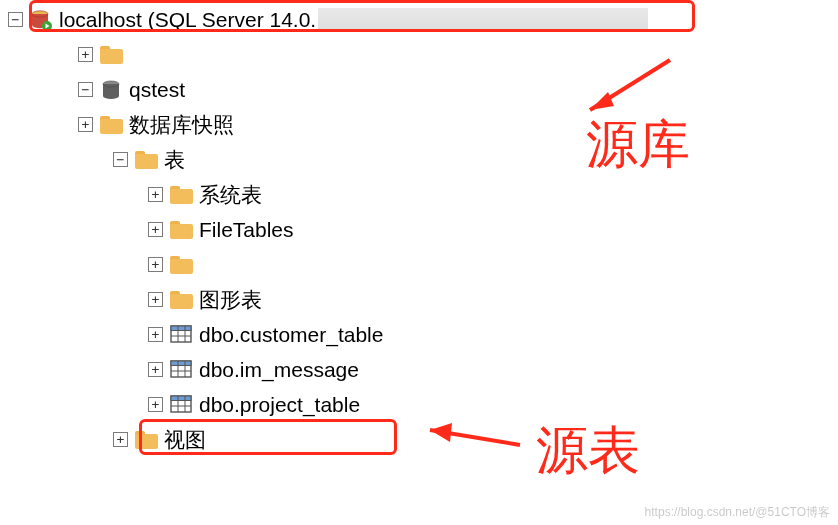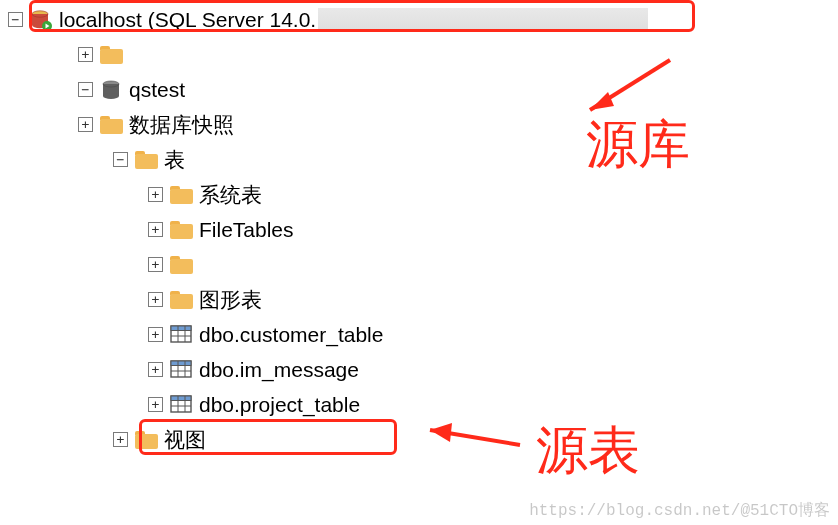--- a/index.html
+++ b/index.html
@@ -63,23 +63,23 @@
       position: absolute;
       color: #ff2a1a;
       font-size: 52px;
       font-weight: 400;
       font-family: "KaiTi","STKaiti","Microsoft YaHei",sans-serif;
       pointer-events: none;
     }
     .watermark {
       position: absolute;
       right: 8px; bottom: 4px;
-      font-size: 16px;
+      font-size: 12px;
       color: rgba(0,0,0,0.22);
-      font-family: Liberation Mono, monospace;
+      font-family: Liberation Sans, sans-serif;
       text-align: center;
     }
     .redact {
       display:inline-block;
       width: 330px;
       height: 24px;
       background: linear-gradient(#e9e9e9,#dedede);
       margin-left: 2px;
       vertical-align: middle;
     }

